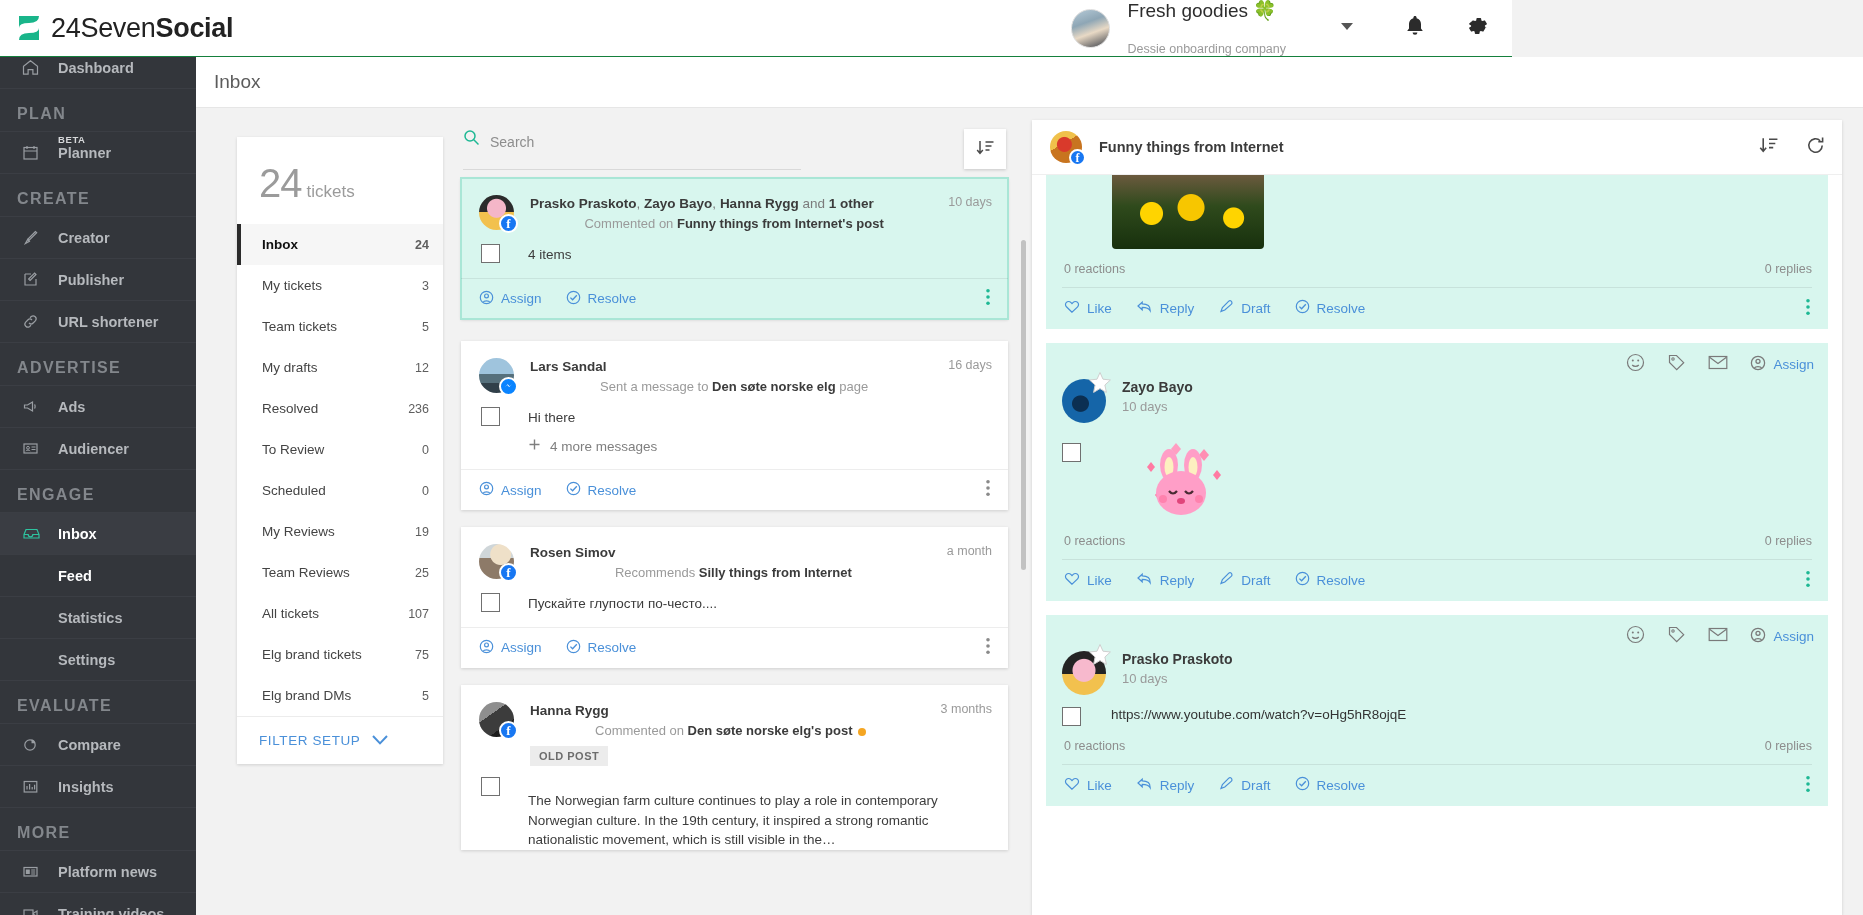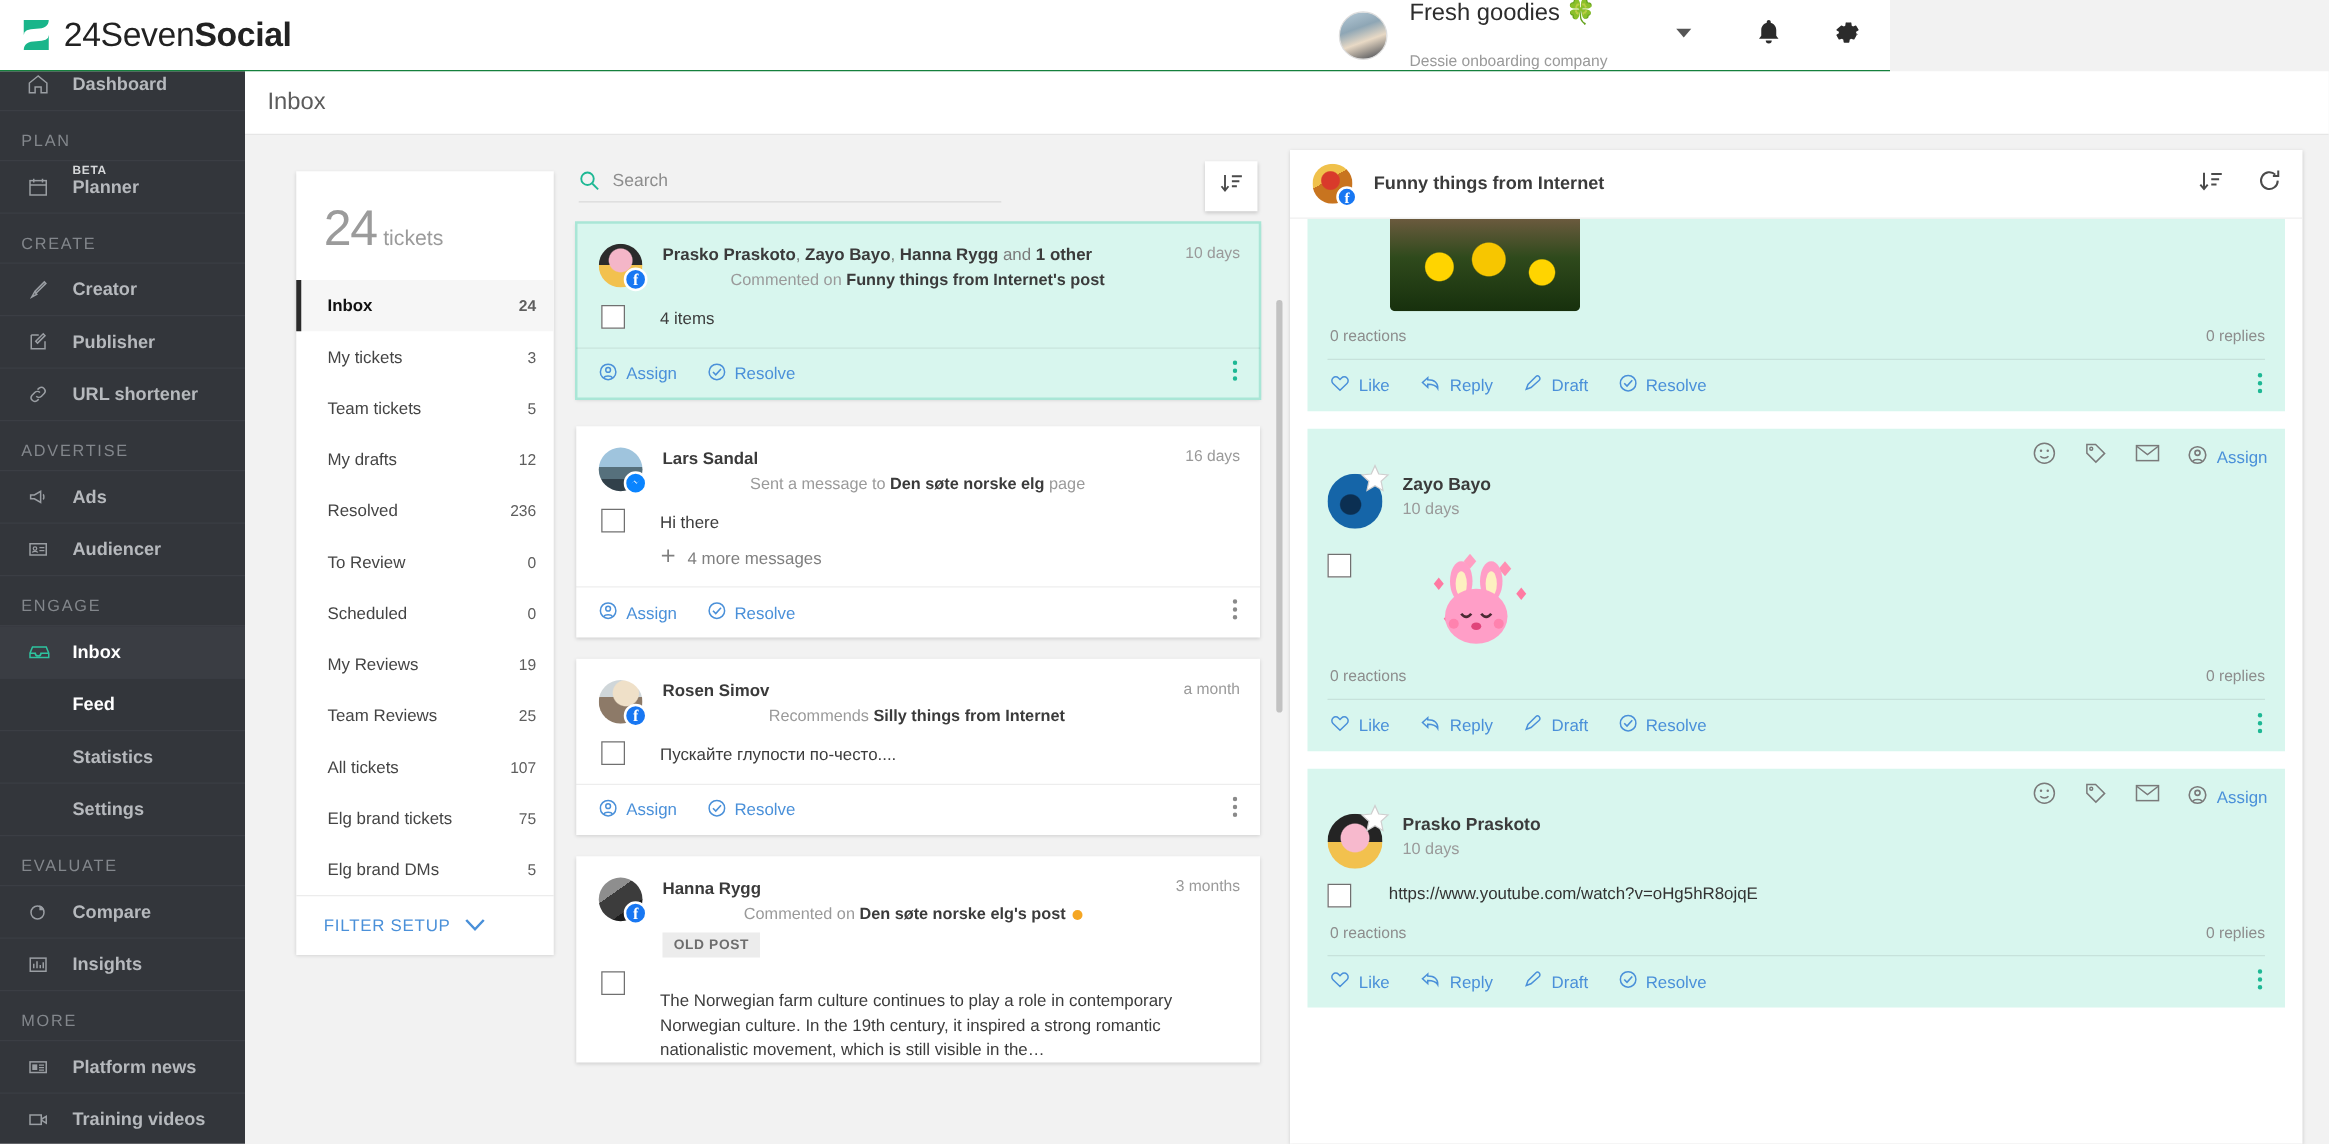--- a/index.html
+++ b/index.html
@@ -41,22 +41,22 @@
     display: flex; align-items: center; height: 42px; padding-left: 22px;
     color: #b6b9bd; font-size: 14.5px; font-weight: 700; cursor: pointer;
     border-bottom: 1px solid #3b3e44; position: relative;
   }
   .nav-item .ico { width: 22px; margin-right: 14px; display: flex; align-items: center; color: #9a9ea3; }
   .nav-item.child { padding-left: 58px; }
   .nav-item.active { background: #3a3d43; color: #fff; }
   .nav-item.active .ico { color: #2ec4a0; }
   .nav-item.white { color: #fff; }
   .nav-section {
-    font-size: 13px; letter-spacing: 1.4px; color: #83878c;
-    padding: 16px 0 8px 17px; font-weight: 400;
+    font-size: 16px; letter-spacing: 1.4px; color: #83878c;
+    padding: 16px 0 8px 17px; font-weight: 700;
     border-bottom: 1px solid #3b3e44;
   }
   .beta-wrap { position: relative; }
   .beta-tag {
     position: absolute; top: -11px; left: 0; font-size: 9.5px;
     letter-spacing: .6px; color: #d6d8da; font-weight: 700;
   }
 
   
   .pagehead {
@@ -89,21 +89,21 @@
   }
   .filter-setup {
     border-top: 1px solid #ececec; padding: 16px 0 16px 22px;
     color: #4a90d9; font-size: 13.5px; letter-spacing: .6px;
     display: flex; align-items: center; gap: 12px; cursor: pointer;
   }
 
   
   .ticketcol { position: absolute; left: 265px; top: 12px; width: 547px; height: 795px; }
   .searchrow { display: flex; align-items: center; justify-content: space-between; padding: 0 2px; height: 58px; }
-  .searchbox { display: flex; align-items: flex-start; gap: 10px; width: 338px; border-bottom: 1px solid #d9d9d9; padding-bottom: 3px; }
+  .searchbox { display: flex; align-items: flex-end; gap: 10px; width: 338px; border-bottom: 1px solid #d9d9d9; padding-bottom: 19px; }
   .searchbox input {
     border: none; outline: none; font-size: 14px; color: #555; width: 100%;
     font-family: "Liberation Sans", sans-serif; background: transparent;
   }
   .searchbox input::placeholder { color: #8d8d8d; }
   .sortbtn {
     width: 42px; height: 40px; background: #fff; box-shadow: 0 1px 3px rgba(0,0,0,.18);
     display: flex; align-items: center; justify-content: center; cursor: pointer;
   }
   .cardwrap { position: relative; }

